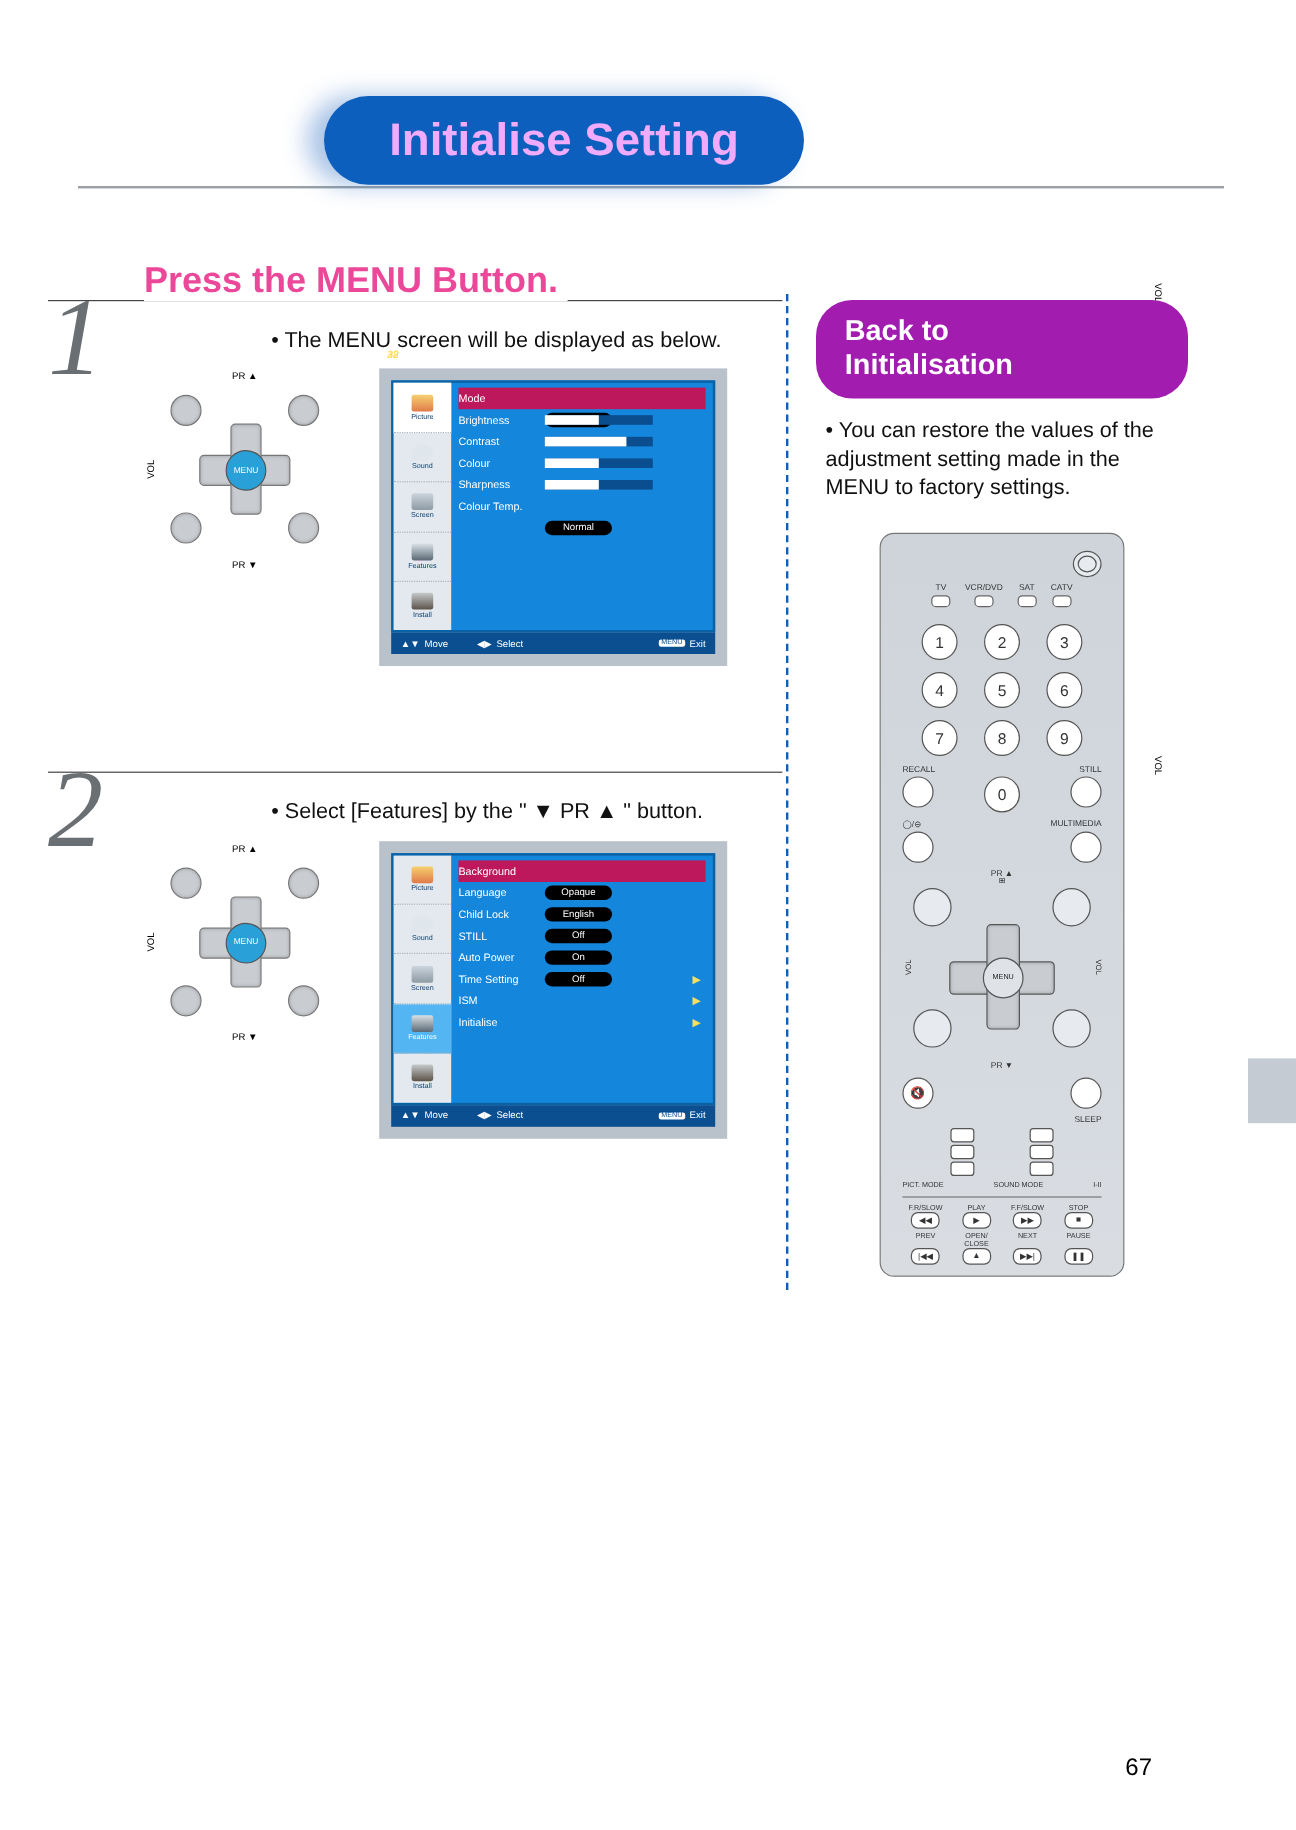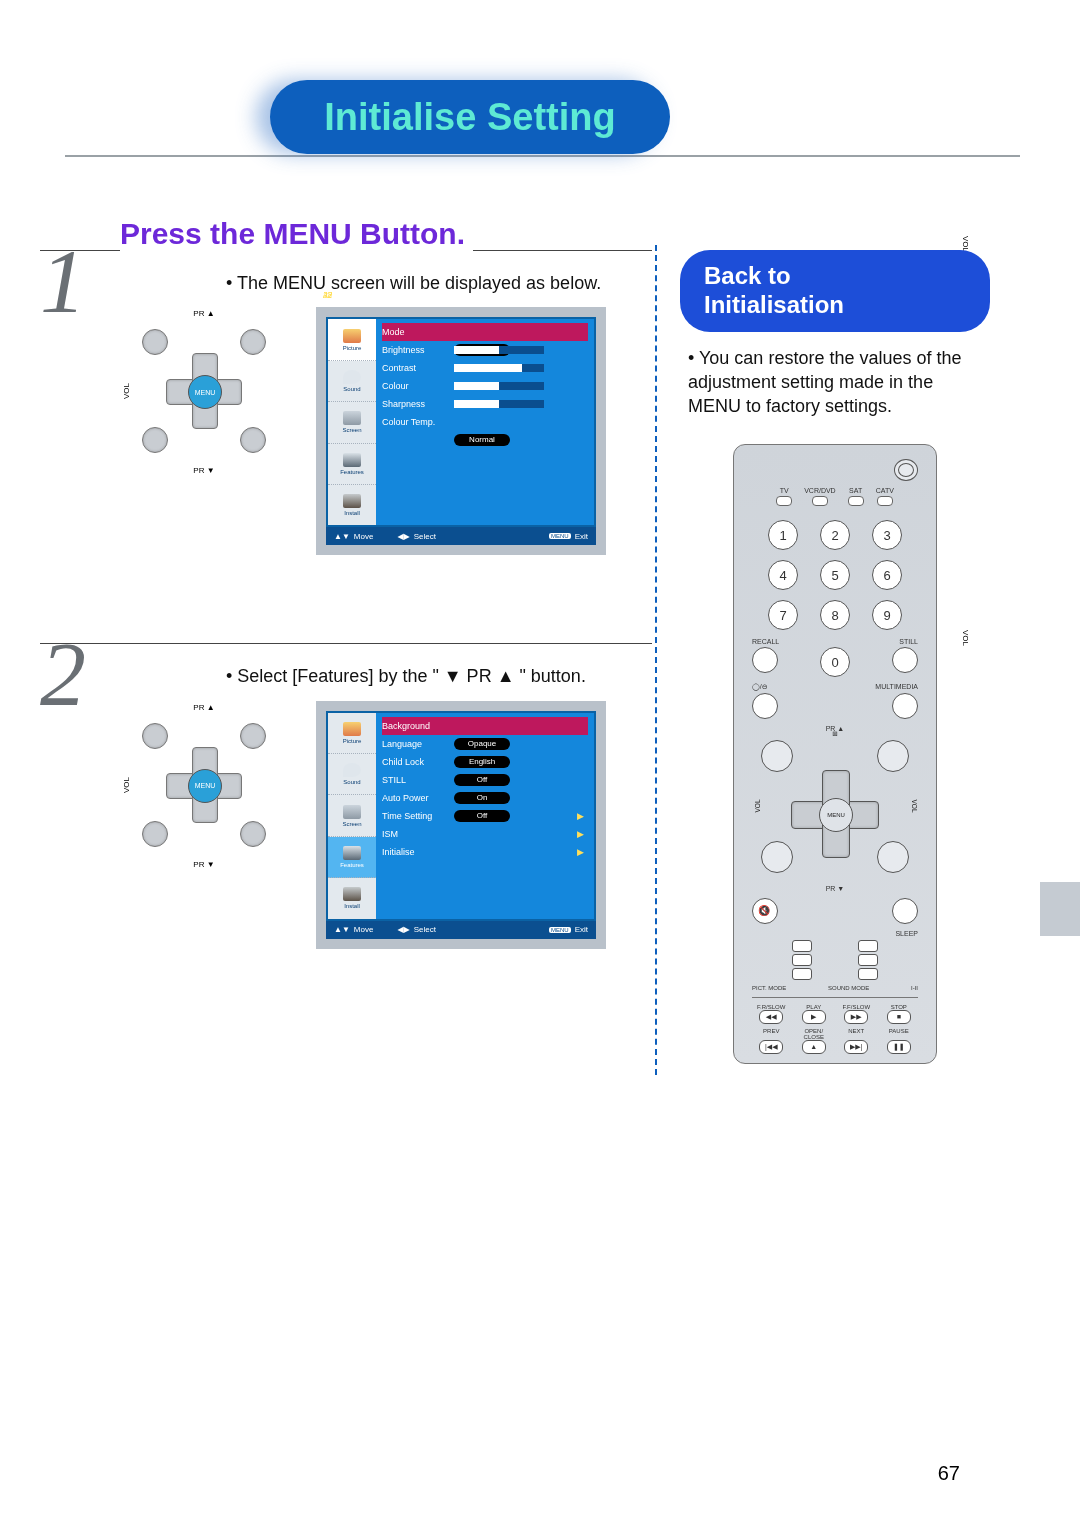--- a/index.html
+++ b/index.html
@@ -27,21 +27,21 @@
     height: 74px;
     border-radius: 38px;
     background: #0d5fbd;
     display: flex;
     align-items: center;
     justify-content: center;
     box-shadow: -14px 0 20px rgba(60,120,200,0.45);
     z-index: 1;
   }
   .title-pill span {
-    color: #5eead4;
+    color: #f0abfc;
     font-size: 38px;
     font-weight: 700;
   }
   .title-rule {
     position: absolute;
     top: 155px;
     left: 65px;
     right: 60px;
     height: 2px;
     background: #9aa1a6;
@@ -79,21 +79,21 @@
     font-weight: 400;
     color: #6a6f74;
     line-height: 1;
   }
   .step .heading {
     position: absolute;
     top: -34px;
     left: 80px;
     font-size: 30px;
     font-weight: 700;
-    color: #6d28d9;
+    color: #ec4899;
     background: #fff;
     padding-right: 8px;
   }
   .step .desc {
     margin-top: 20px;
     margin-left: 186px;
     font-size: 18px;
     color: #111;
     line-height: 1.35;
   }
@@ -265,21 +265,21 @@
   }
 
   
   .right {
     position: absolute;
     top: 250px;
     left: 680px;
     width: 310px;
   }
   .backpill {
-    background: #1d4ed8;
+    background: #a21caf;
     border-radius: 30px;
     padding: 12px 24px;
     color: #fff;
     font-weight: 700;
     font-size: 24px;
     line-height: 1.2;
   }
   .backdesc {
     font-size: 18px;
     color: #111;

